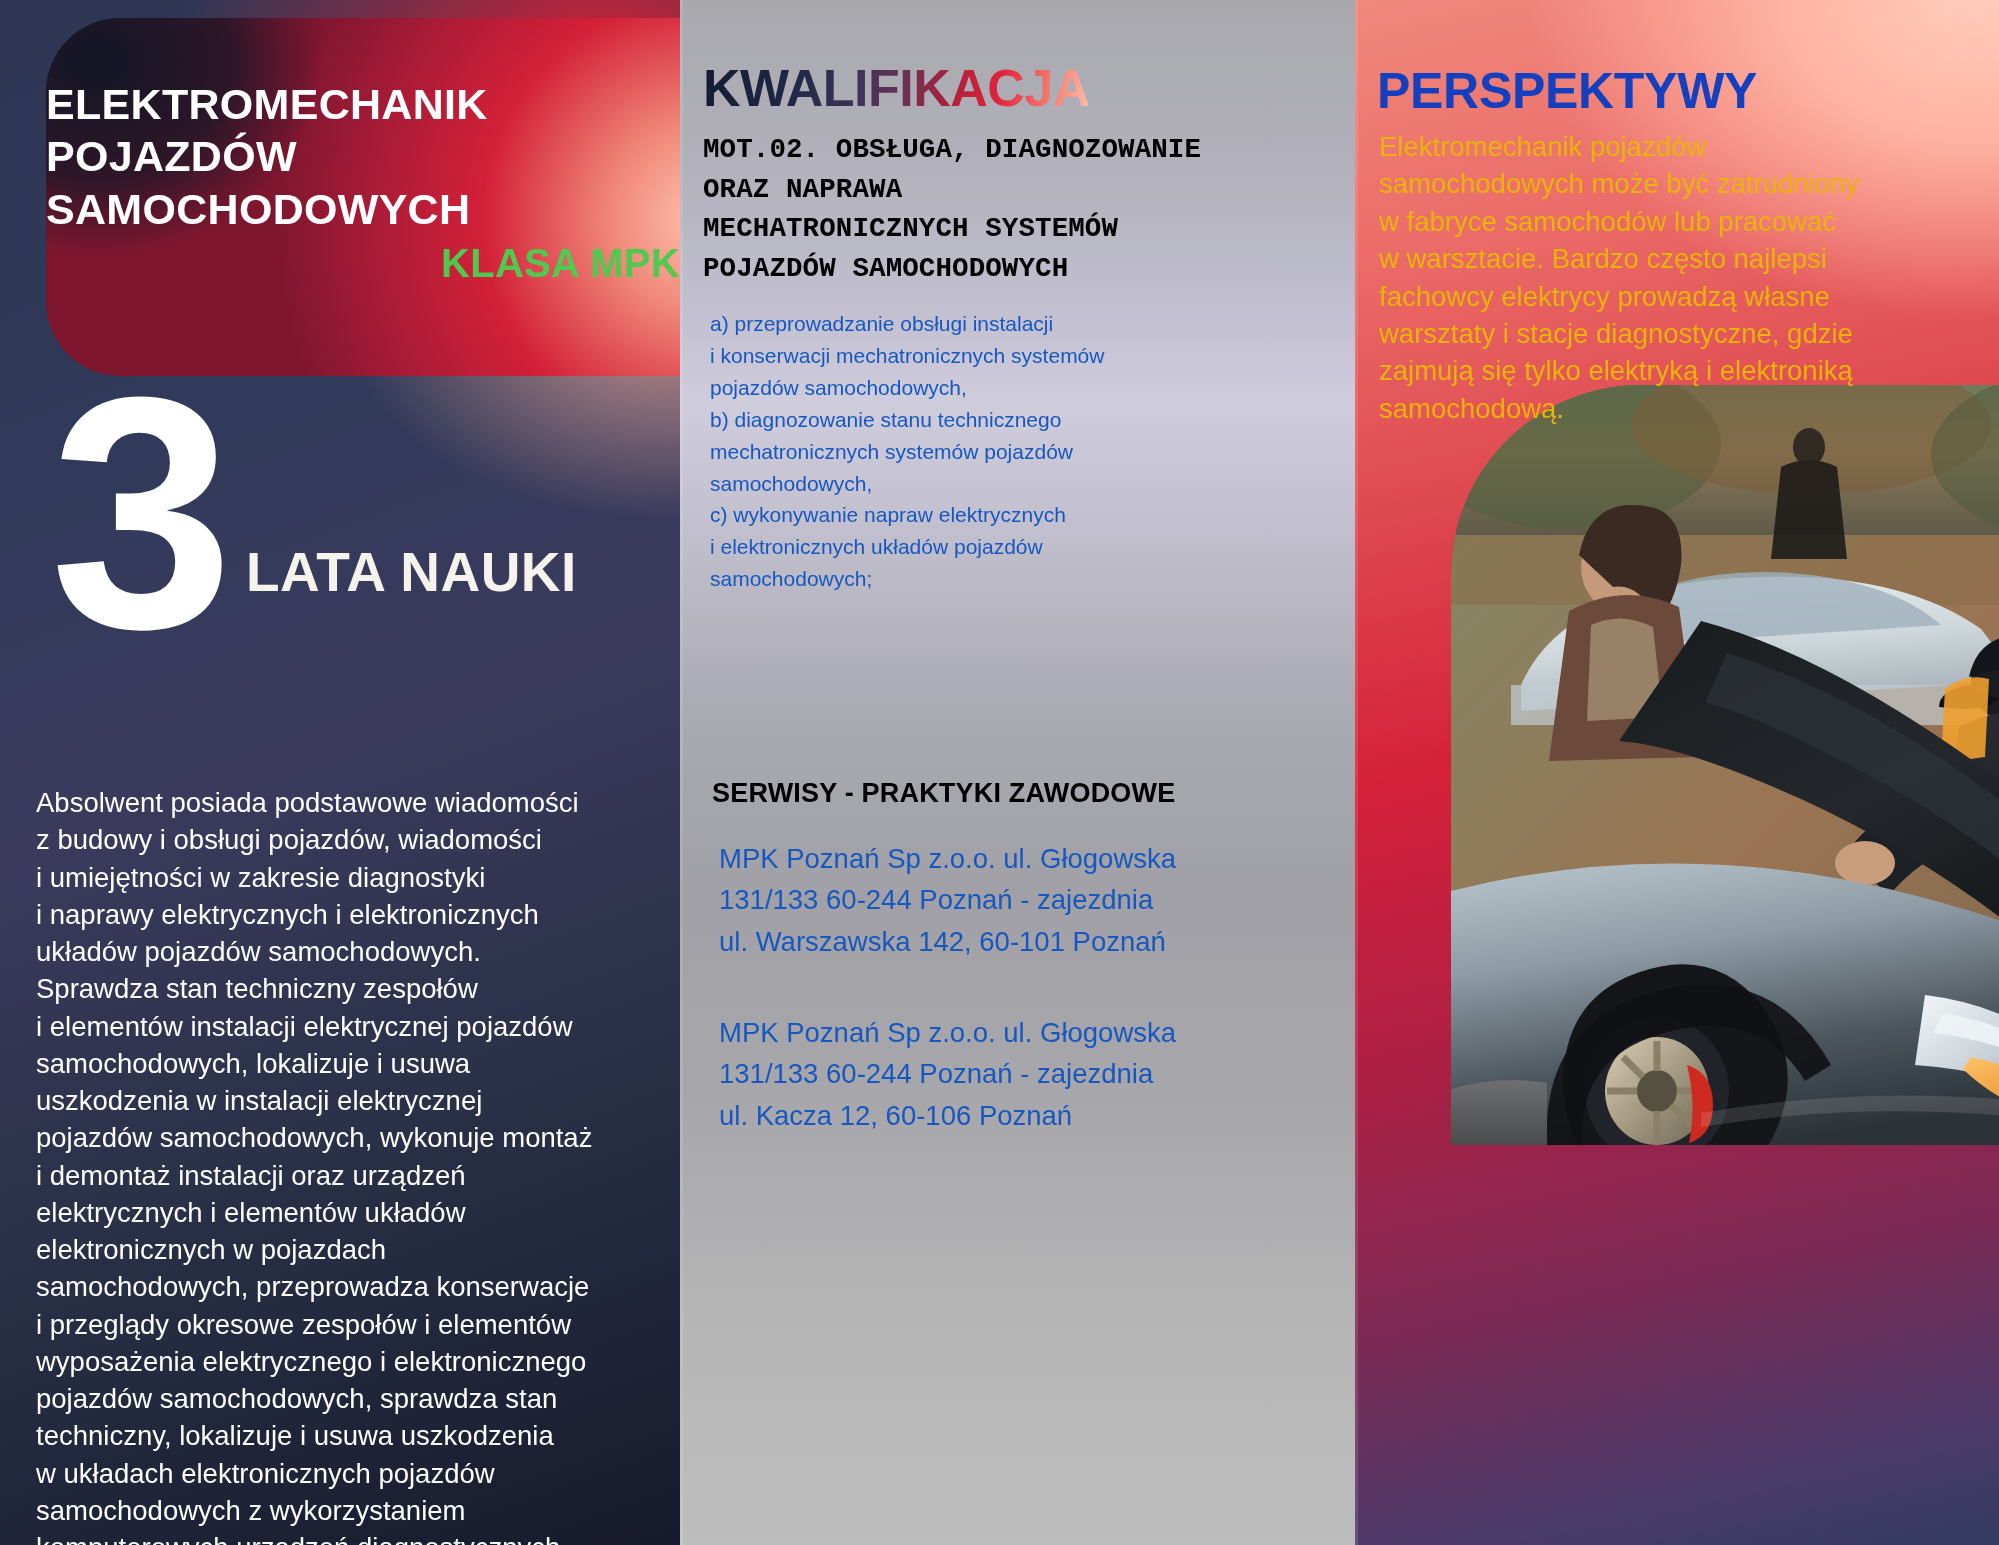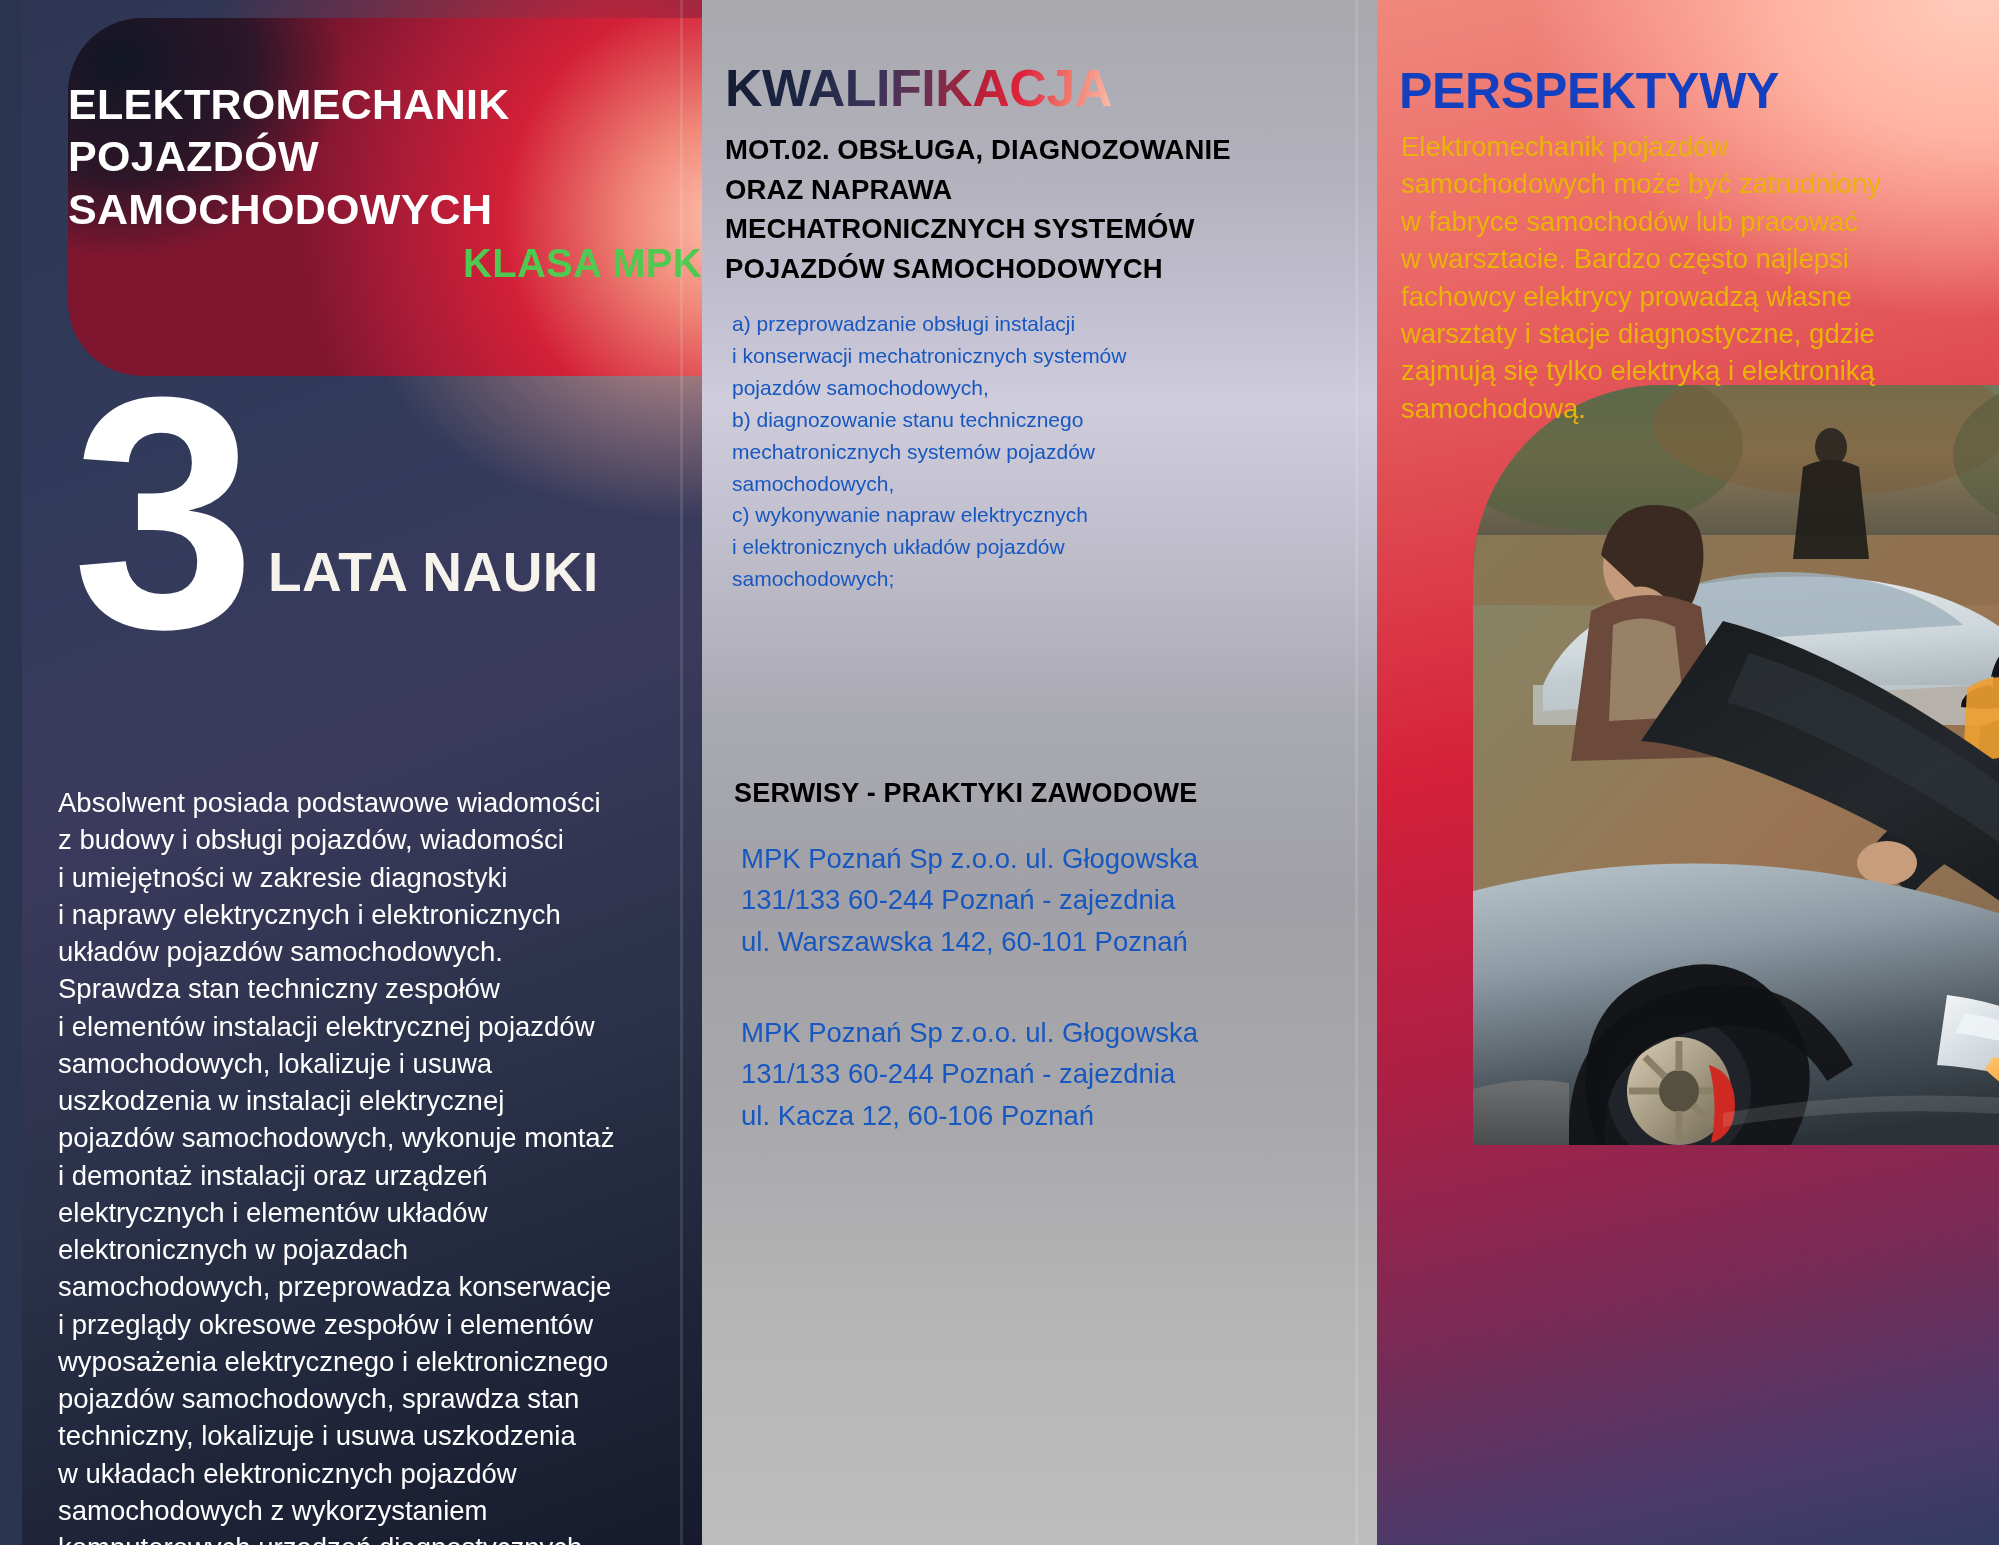--- a/index.html
+++ b/index.html
@@ -7,21 +7,20 @@
   body {
     font-family:"Liberation Sans", sans-serif;
     background:#2b3550;
     overflow:hidden;
   }
   .page {
     position:relative;
     width:1999px;
     height:1545px;
     display:flex;
-    padding-left:22px;
   }
 
   
   .col-left {
     position:relative;
     width:680px;
     height:100%;
     background:
       radial-gradient(ellipse 620px 420px at 88% 4%, rgba(214,32,52,0.95) 0%, rgba(214,32,52,0.35) 42%, rgba(214,32,52,0) 68%),
       radial-gradient(ellipse 520px 340px at 98% 20%, rgba(255,178,160,0.75) 0%, rgba(255,178,160,0) 62%),
@@ -121,20 +120,21 @@
   .mot-head {
     position:absolute;
     left:23px; top:130px;
     width:646px;
     font-size:27.5px;
     font-weight:bold;
     line-height:1.44;
     color:#000000;
     white-space:pre-line;
     letter-spacing:0.1px;
+    font-family:Liberation Mono, monospace;
   }
   .mot-list {
     position:absolute;
     left:30px; top:308px;
     width:650px;
     font-size:21px;
     line-height:1.52;
     color:#1757c0;
     white-space:pre-line;
   }

